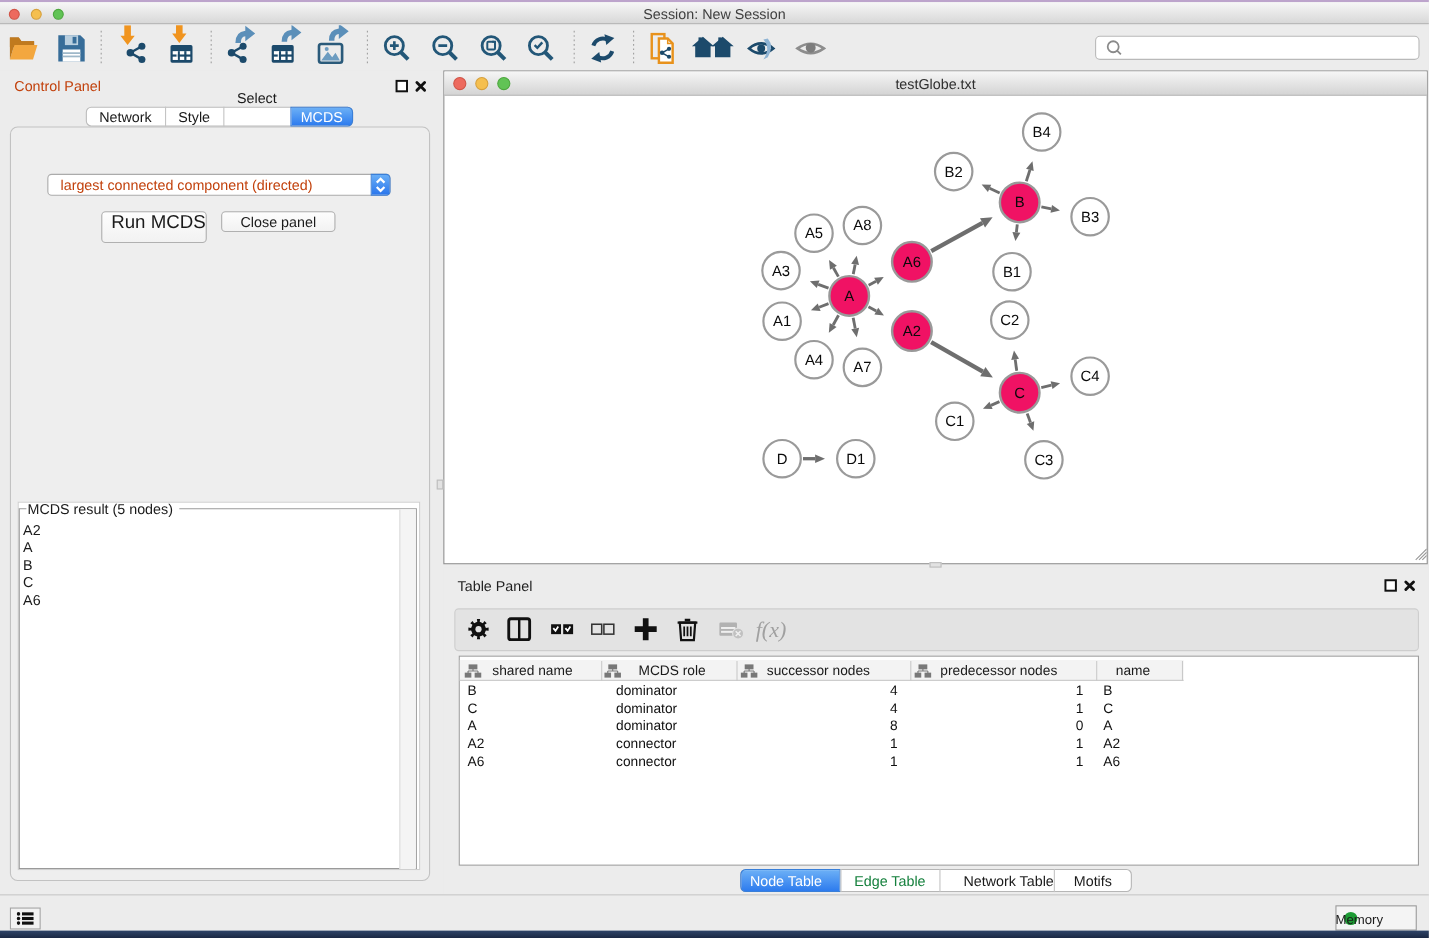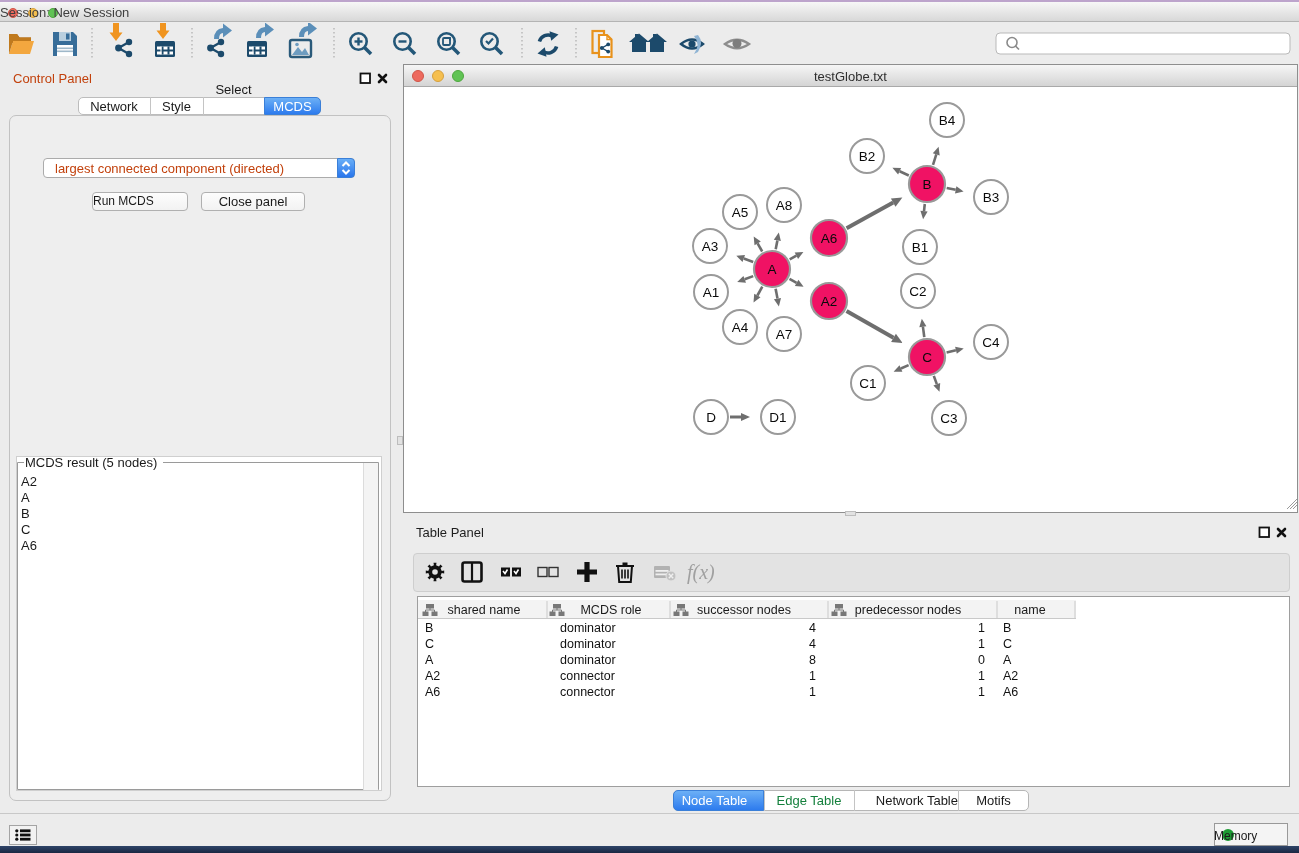--- a/index.html
+++ b/index.html
@@ -8,21 +8,21 @@
 svg{display:block}
 </style></head>
 <body>
 
 <div class="abs" style="left:0;top:0;width:1299px;height:2px;background:#bda4cc"></div>
 
 <div class="abs" style="left:0;top:2px;width:1299px;height:20px;background:linear-gradient(#f7f7f7,#d8d8d8);border-bottom:1px solid #b4b4b4">
   <div class="tls" style="left:8px;background:#ed6a5e;border:1px solid #d05548"></div>
   <div class="tls" style="left:28px;background:#f5bf4f;border:1px solid #d6a03e"></div>
   <div class="tls" style="left:48px;background:#61c355;border:1px solid #4ea73f"></div>
-  <div class="abs" style="width:100%;top:3px;font-size:13px;color:#404040">Session: New Session</div>
+  <div class="abs" style="width:100%;text-align:center;top:3px;font-size:13px;color:#404040">Session: New Session</div>
 </div>
 
 <div id="toolbar" class="abs" style="left:0;top:23px;width:1299px;height:41px;background:#ececec">
     <svg width="1299" height="41" viewBox="0 0 1299 41">
 <defs>
 <g id="share">
           <line x1="-5.5" y1="0" x2="5" y2="-6" stroke="#1c4a6b" stroke-width="2.2"></line>
           <line x1="-5.5" y1="0" x2="5" y2="6" stroke="#1c4a6b" stroke-width="2.2"></line>
           <circle cx="-5.5" cy="0" r="3.4" fill="#1c4a6b"></circle>
           <circle cx="5" cy="-6" r="3.2" fill="#1c4a6b"></circle>
@@ -181,21 +181,21 @@
 <div class="abs" style="left:150px;top:35px;width:53px;font-size:13px;color:#1a1a1a;text-align:center">Style</div>
 <div class="abs" style="left:203px;top:18px;width:61px;font-size:13px;color:#1a1a1a;text-align:center">Select</div>
 <div class="abs" style="left:264px;top:35px;width:57px;font-size:13px;color:#fff;text-align:center">MCDS</div>
 <div class="abs" style="left:43px;top:94px;width:312px;height:20px;background:#fff;border:1px solid #ababab;border-radius:4px"></div>
 <div class="abs" style="left:55px;top:97px;font-size:13px;color:#c2410c">largest connected component (directed)</div>
 <div class="abs" style="left:337px;top:94px;width:18px;height:20px;background:linear-gradient(#68aef7,#2a76ec);border-radius:0 4px 4px 0;border:1px solid #3a7fd8">
 <svg width="16" height="18" viewBox="0 0 16 18">
         <path d="M4.5 7 L8 3.5 L11.5 7 M4.5 11 L8 14.5 L11.5 11" fill="none" stroke="#fff" stroke-width="2"></path>
       </svg>
     </div>
-<div class="abs" style="left:92px;top:128px;width:96px;height:19px;background:linear-gradient(#fdfdfd,#f2f2f2);border:1px solid #b0b0b0;border-radius:4px;font-size:12px;color:#1a1a1a;text-align:left;line-height:17px">Run MCDS</div>
+<div class="abs" style="left:92px;top:128px;width:96px;height:29px;background:linear-gradient(#fdfdfd,#f2f2f2);border:1px solid #b0b0b0;border-radius:4px;font-size:17px;color:#1a1a1a;text-align:right;line-height:17px">Run MCDS</div>
 <div class="abs" style="left:201px;top:128px;width:104px;height:19px;background:linear-gradient(#fdfdfd,#f2f2f2);border:1px solid #b0b0b0;border-radius:4px;font-size:13px;color:#1a1a1a;text-align:center;line-height:17px">Close panel</div>
 <div class="abs" style="left:16px;top:392px;width:366px;height:335px;background:#fff;border:1px solid #cfcfcf"></div>
 <svg class="abs" style="left:16px;top:392px" width="366" height="335" viewBox="0 0 366 335">
       <path d="M8 6.5 L1.5 6.5 L1.5 333.5 L362.5 333.5 L362.5 6.5 L147 6.5" fill="none" stroke="#9a9a9a" stroke-width="1"></path>
     </svg>
 <div class="abs" style="left:25px;top:391px;font-size:13px;color:#1a1a1a;background:transparent">MCDS result (5 nodes)</div>
 <div class="abs" style="left:363px;top:399px;width:15px;height:327px;background:#f4f4f4;border-left:1px solid #dcdcdc"></div>
 <div class="abs" style="left:21px;top:410px;font-size:13px;color:#1a1a1a;line-height:16px">A2<br>A<br>B<br>C<br>A6</div>
 </div>
 

